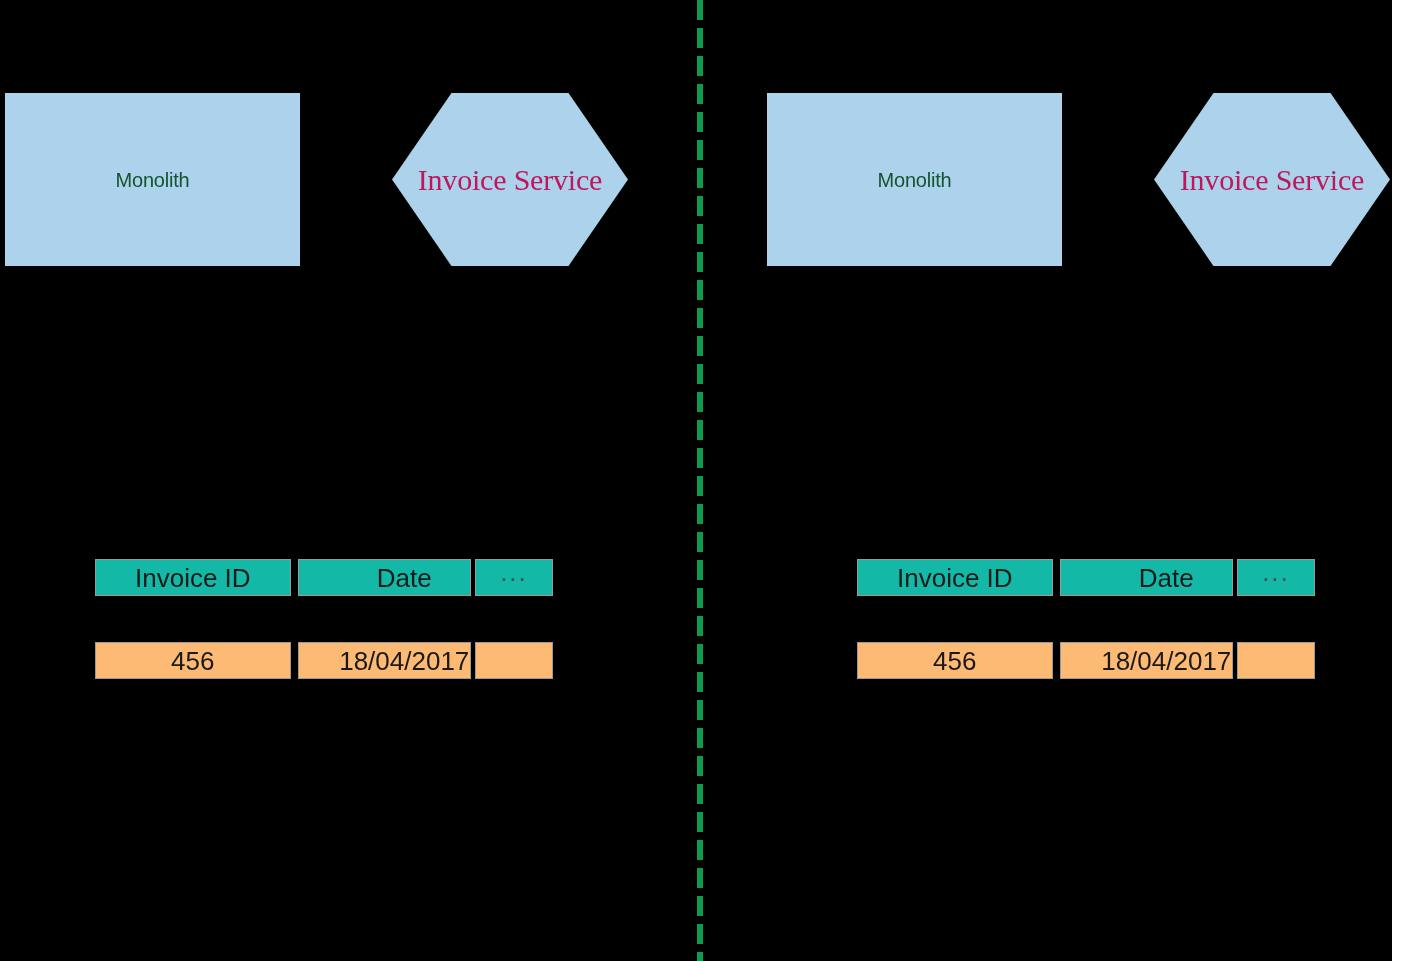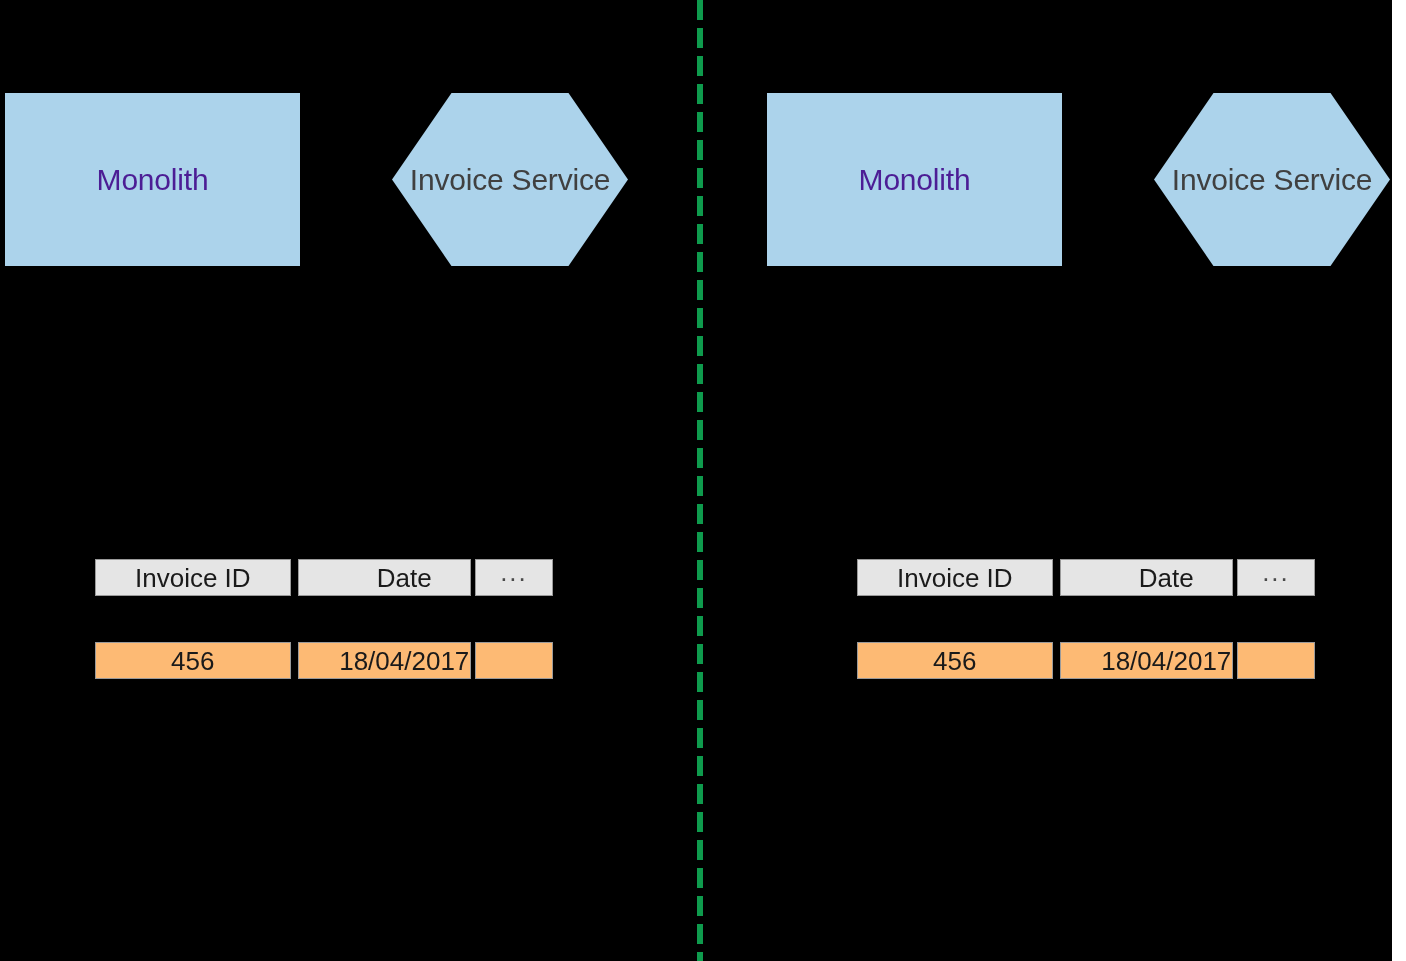--- a/index.html
+++ b/index.html
@@ -24,41 +24,42 @@
 
   
   .node-rect {
     position: absolute;
     background: #ACD3EB;
     display: flex;
     align-items: center;
     justify-content: center;
   }
   .node-rect .node-label {
-    color: #4c1d95;
-    font-size: 30px;
+    color: #14532d;
+    font-size: 20px;
     line-height: 1;
     letter-spacing: -0.2px;
   }
 
   .node-hex {
     position: absolute;
     background: #ACD3EB;
     -webkit-clip-path: polygon(0% 50%, 25.2% 0%, 74.8% 0%, 100% 50%, 74.8% 100%, 25.2% 100%);
     clip-path: polygon(0% 50%, 25.2% 0%, 74.8% 0%, 100% 50%, 74.8% 100%, 25.2% 100%);
     display: flex;
     align-items: center;
     justify-content: center;
   }
   .node-hex .node-label {
-    color: #404040;
+    color: #be185d;
     font-size: 30px;
     line-height: 1;
     letter-spacing: -0.2px;
     white-space: nowrap;
+    font-family: Liberation Serif, serif;
   }
 
   
   #divider {
     position: absolute;
     left: 697px;
     top: 0;
     width: 6px;
     height: 961px;
     background-image: linear-gradient(
@@ -88,21 +89,21 @@
     display: flex;
     align-items: center;
     justify-content: center;
     font-size: 26px;
     color: #1a1a1a;
     line-height: 1;
     border: 1px solid #9a9a9a;
     white-space: nowrap;
   }
   .header-row .tbl-cell {
-    background: #e5e5e5;
+    background: #14b8a6;
   }
   .body-row .tbl-cell {
     background: #fdba74;
   }
   .tbl-cell.col-id   { width: 198px; }
   .tbl-cell.col-date { width: 175px; margin-left: 7px; padding-left: 40px; }
   .tbl-cell.col-more { width: 79px;  margin-left: 4px; }
 
   .ellipsis-glyph {
     font-size: 26px;

